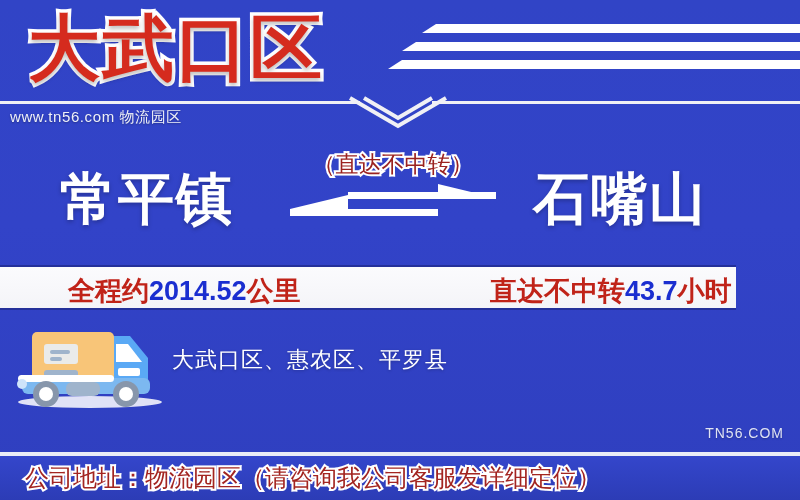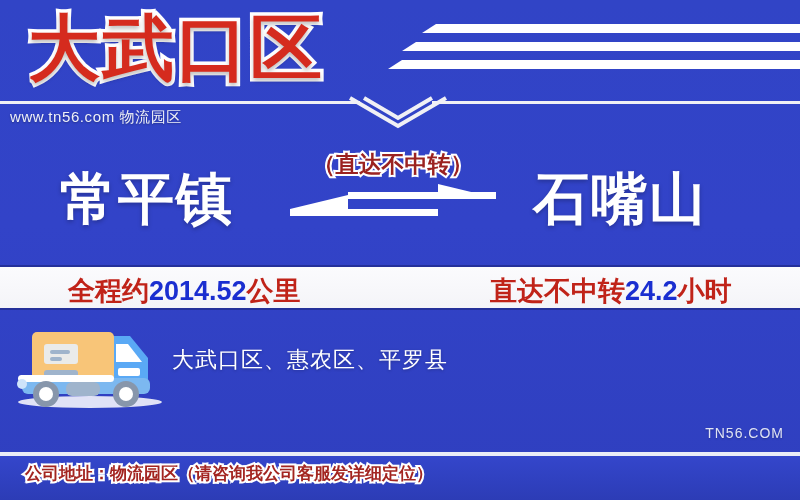--- a/index.html
+++ b/index.html
@@ -60,33 +60,33 @@
     letter-spacing:2px; white-space:nowrap;
     text-shadow:0 2px 4px rgba(0,0,0,.25);
   }
   .city.origin { left:60px; }
   .city.dest   { left:533px; }
 
   .mid { position:absolute; left:288px; top:0; width:210px; height:110px; }
 
   .tag-top, .tag-bot {
     position:absolute; left:50%; transform:translateX(-50%);
-    font-size:23px; font-weight:bold; white-space:nowrap;
+    font-size:23px; font-weight:normal; white-space:nowrap;
     color:#9b2220;
     -webkit-text-stroke:4px #ffffff;
     paint-order:stroke fill;
   }
   .tag-top { top:-1px; }
   .tag-bot { top:73px; }
 
   .arrows { position:absolute; left:0; top:33px; width:210px; height:40px; }
 
   
   .band {
-    position:absolute; left:0; top:265px; width:800px; height:45px;
+    position:absolute; left:0; top:265px; width:736px; height:45px;
     background:linear-gradient(180deg,#fbfbfd 0%,#f4f4f8 100%);
     border-top:2px solid #24309a; border-bottom:2px solid #24309a;
   }
   .band-item {
     position:absolute; top:6px;
     font-size:27px; font-weight:bold; white-space:nowrap;
     color:#c02319;
   }
   .band-item.left  { left:68px; }
   .band-item.right { left:490px; }
@@ -112,21 +112,21 @@
   .foot-rule {
     position:absolute; left:0; top:452px; width:800px; height:4px;
     background:#e9ecf7;
   }
   .footer {
     position:absolute; left:0; top:456px; width:800px; height:44px;
     background:linear-gradient(180deg,#3446cb 0%,#2c3cb6 100%);
   }
   .foot-text {
     position:absolute; left:25px; top:6px;
-    font-size:17px; font-weight:bold; white-space:nowrap;
+    font-size:24px; font-weight:normal; white-space:nowrap;
     color:#a32521;
     -webkit-text-stroke:4px #ffffff;
     paint-order:stroke fill;
   }
 </style>
 </head>
 <body>
 
 <div class="poster">
 
@@ -169,21 +169,21 @@
     </div>
 
     <div class="city dest">石嘴山</div>
   </div>
 
   <div class="band">
     <div class="band-item left">
       <span>全程约</span><span class="num">2014.52</span><span>公里</span>
     </div>
     <div class="band-item right">
-      <span>直达不中转</span><span class="num">24.2</span><span>小时</span>
+      <span>直达不中转</span><span class="num">43.7</span><span>小时</span>
     </div>
   </div>
 
   <svg class="truck" width="160" height="92" viewBox="0 0 160 92">
     <ellipse cx="82" cy="84" rx="72" ry="6" fill="#ffffff" opacity=".85"></ellipse>
     <path d="M104 18h18l18 22v30h-36z" fill="#5aa9f5"></path>
     <rect x="24" y="14" width="82" height="52" rx="5" fill="#f8c578"></rect>
     <rect x="36" y="26" width="34" height="20" rx="3" fill="#e8eef6" opacity=".9"></rect>
     <rect x="42" y="32" width="20" height="4" rx="2" fill="#9fb4cc"></rect>
     <rect x="42" y="39" width="12" height="4" rx="2" fill="#9fb4cc"></rect>

